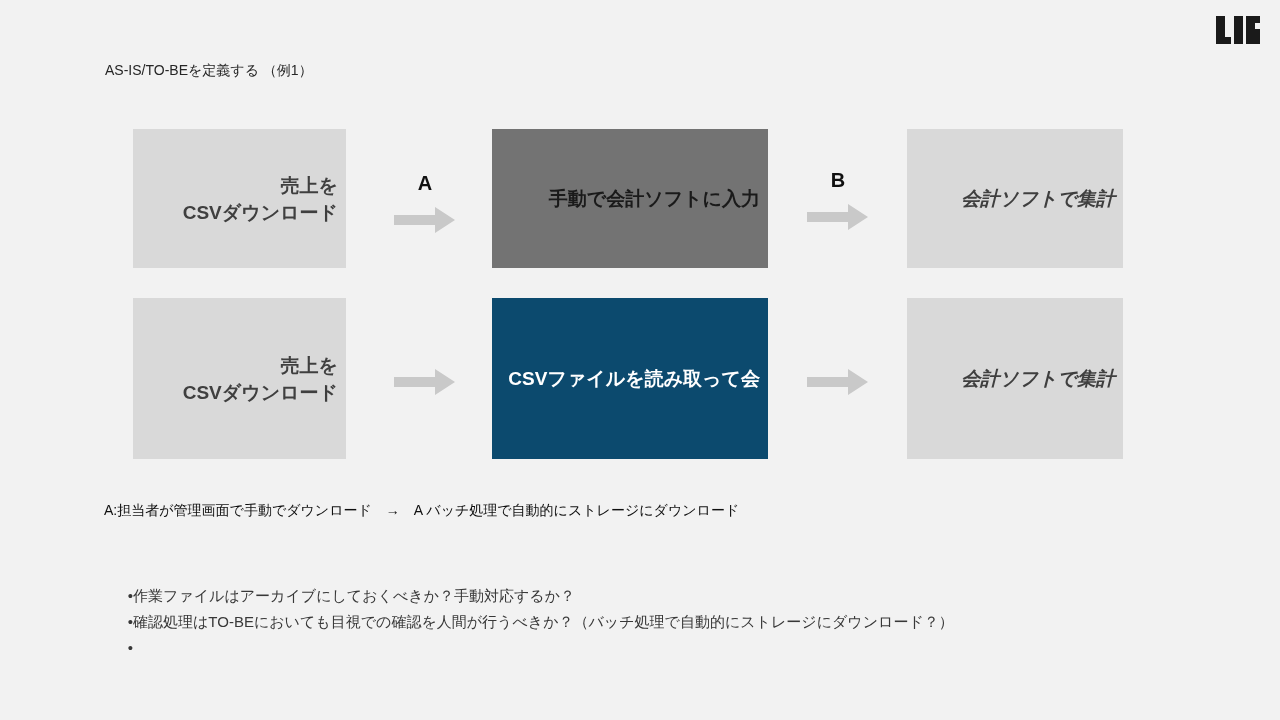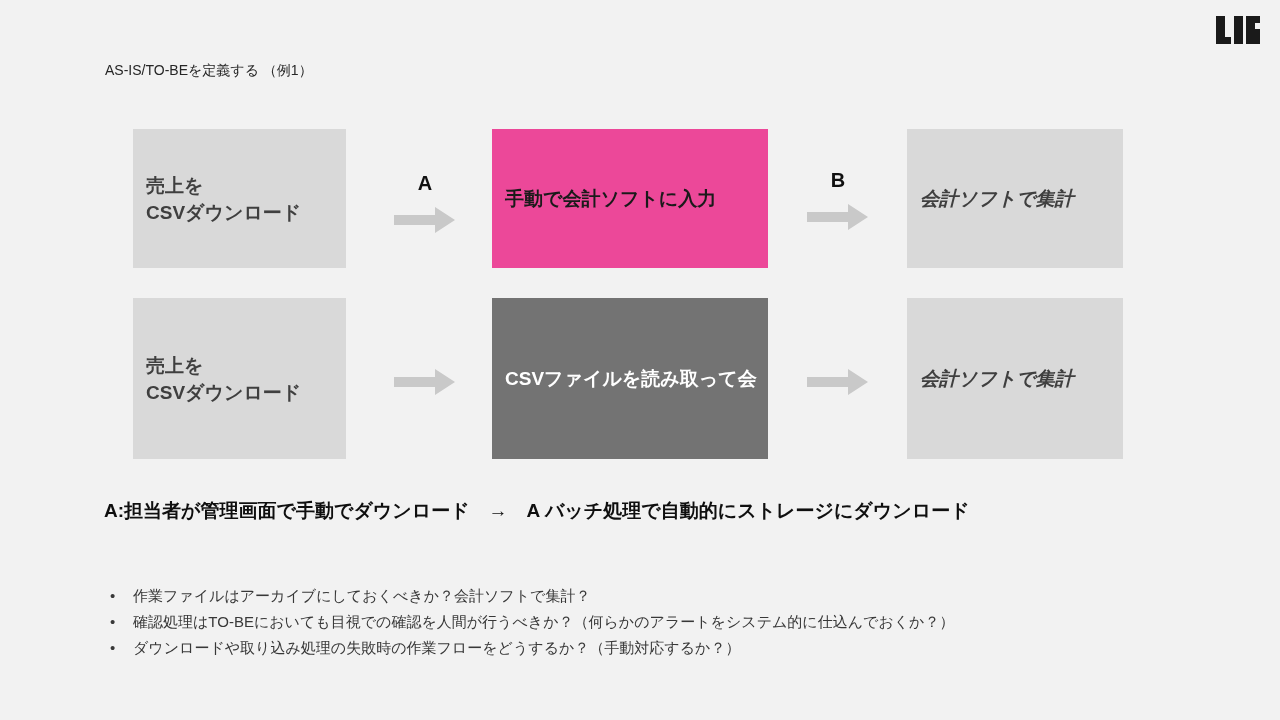--- a/index.html
+++ b/index.html
@@ -6,38 +6,39 @@
   body {
     width: 1280px; height: 720px;
     background: #f2f2f2;
     font-family: "Liberation Sans", "DejaVu Sans", sans-serif;
     overflow: hidden;
   }
   .slide {
     position: relative;
     width: 1072px; height: 720px;
     background: #f2f2f2;
+    text-align: right;
   }
   .title {
     position: absolute; left: 105px; top: 61px;
     font-size: 14px; line-height: 18px; color: #262626;
   }
   .logo { position: absolute; left: 1216px; top: 16px; }
 
   
   .box {
     position: absolute;
     display: flex; flex-direction: column; justify-content: center;
     box-sizing: border-box;
     padding-left: 13px; padding-right: 8px;
     font-weight: 700; font-size: 19px; line-height: 27px;
   }
   .box.gray  { background: #d9d9d9; color: #3f3f3f; }
-  .box.white { background: #ec4899; color: #1a1a1a; }
-  .box.teal  { background: #737373; color: #ffffff; }
+  .box.white { background: #737373; color: #1a1a1a; }
+  .box.teal  { background: #0c4a6e; color: #ffffff; }
   .r1 { top: 129px; height: 139px; }
   .r2 { top: 298px; height: 161px; }
   .c1 { left: 133px; width: 213px; }
   .c2 { left: 492px; width: 276px; }
   .c3 { left: 907px; width: 216px; font-style: italic; }
 
   
   .arrow-group {
     position: absolute; width: 62px;
     display: flex; flex-direction: column; align-items: center;
@@ -47,21 +48,21 @@
     height: 26px; line-height: 26px; margin-bottom: 9px;
   }
   .ag-a { left: 394px; top: 170px; }
   .ag-b { left: 807px; top: 167px; }
   .ag-c { left: 394px; top: 367px; }
   .ag-d { left: 807px; top: 367px; }
 
   
   .defs {
     position: absolute; left: 104px; top: 497px;
-    font-size: 19px; font-weight: 700; line-height: 27px; color: #0f0f0f;
+    font-size: 14px; font-weight: 400; line-height: 27px; color: #0f0f0f;
     white-space: nowrap;
   }
 
   
   .notes {
     position: absolute; left: 106px; top: 583px;
     font-size: 15px; line-height: 26px; color: #383838;
   }
   .note { display: flex; }
   .note .bullet {
@@ -141,25 +142,24 @@
     <div>会計ソフトで集計</div>
   </div>
 
   <div class="defs">
     <div class="def-line">A:担当者が管理画面で手動でダウンロード　→　A バッチ処理で自動的にストレージにダウンロード</div>
   </div>
 
   <div class="notes">
     <div class="note">
       <span class="bullet">•</span>
-      <span class="note-text">作業ファイルはアーカイブにしておくべきか？会計ソフトで集計？</span>
+      <span class="note-text">作業ファイルはアーカイブにしておくべきか？手動対応するか？</span>
     </div>
     <div class="note">
       <span class="bullet">•</span>
-      <span class="note-text">確認処理はTO-BEにおいても目視での確認を人間が行うべきか？（何らかのアラートをシステム的に仕込んでおくか？）</span>
+      <span class="note-text">確認処理はTO-BEにおいても目視での確認を人間が行うべきか？（バッチ処理で自動的にストレージにダウンロード？）</span>
     </div>
     <div class="note">
       <span class="bullet">•</span>
-      <span class="note-text">ダウンロードや取り込み処理の失敗時の作業フローをどうするか？（手動対応するか？）</span>
     </div>
   </div>
 
 </div>
 
 </body></html>

